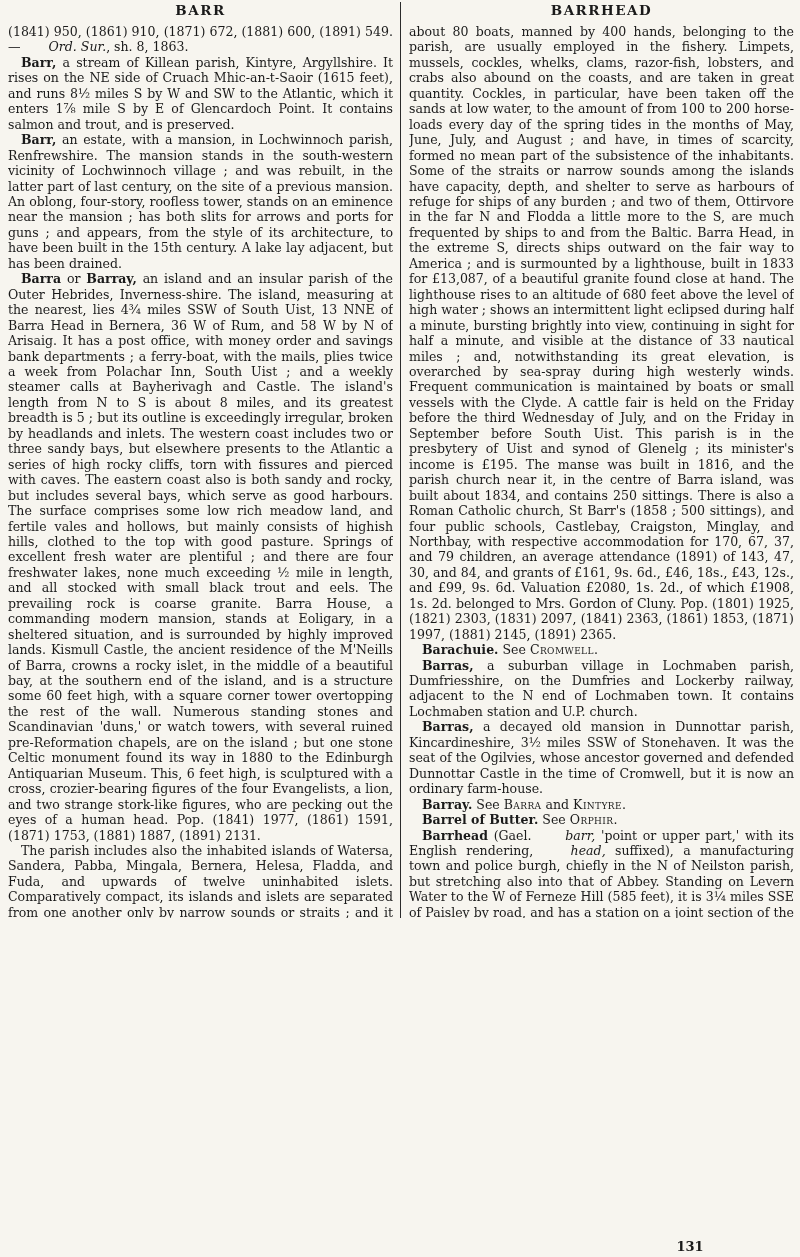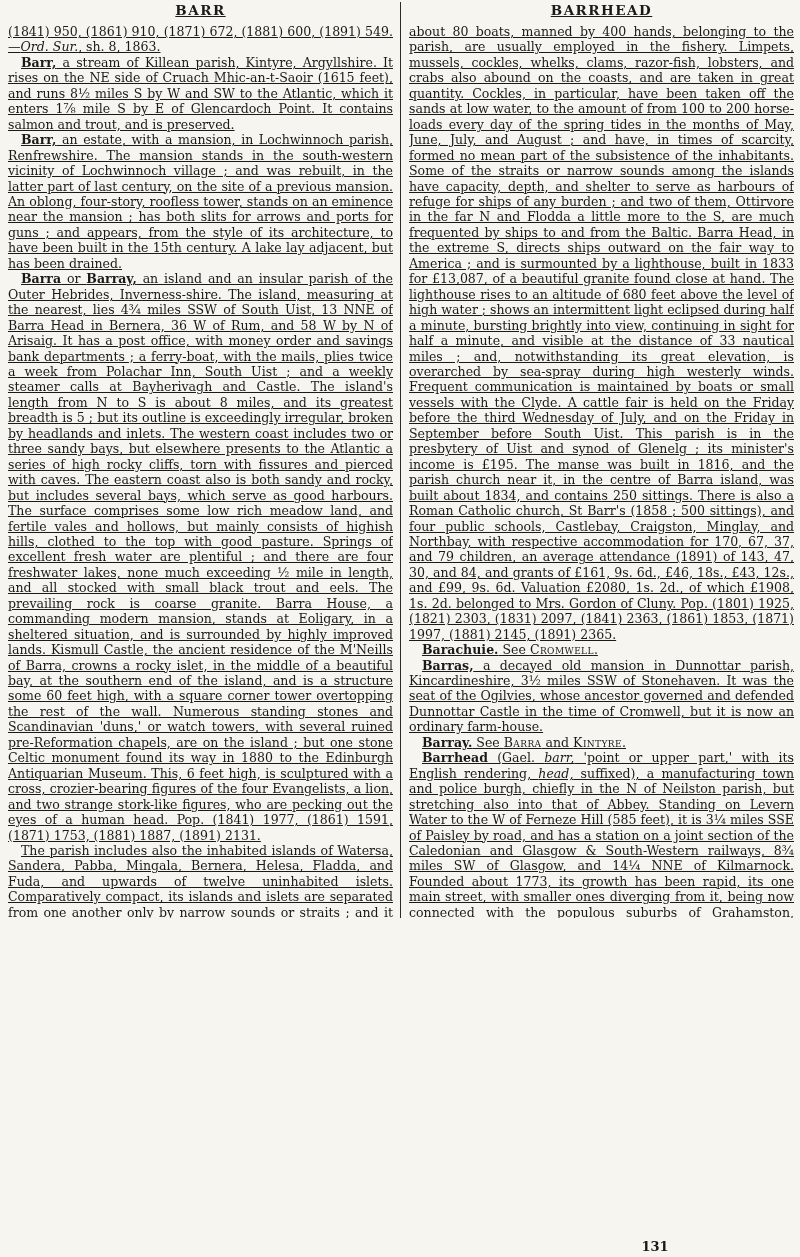--- a/index.html
+++ b/index.html
@@ -8,21 +8,20 @@
     background:#f7f5ef;
     color:#1a1a1a;
     font-family:"DejaVu Serif", serif;
     overflow:hidden;
     position:relative;
   }
   .page {
     display:flex;
     width:800px; height:918px;
     padding:2px 6px 0 8px;
-    text-decoration:underline;
   }
   .col {
     flex:1 1 0;
     display:flex;
     flex-direction:column;
     overflow:hidden;
   }
   .col.left  { padding-right:7px; }
   .col.right { padding-left:8px; }
   .divider {
@@ -39,26 +38,26 @@
   }
   .col-body {
     font-size:12.55px;
     line-height:15.45px;
     text-align:justify;
     overflow:hidden;
   }
   .para { text-indent:0; }
   .para.indent { text-indent:13px; }
   .bold { font-weight:bold; }
-  .italic { font-style:italic; }
+  .italic { font-style:italic;margin-left:28px; }
   .smallcaps { font-variant:small-caps; letter-spacing:0.4px; }
   .page-number {
     position:absolute;
     bottom:3px;
-    left:655px;
+    left:690px;
     transform:translateX(-50%);
     font-weight:bold;
     font-size:13px;
   }
 </style>
 </head>
 <body>
 
 <div class="page">
   <div class="col left">
@@ -70,19 +69,21 @@
         <p class="para indent"><span class="bold">Barra</span><span> or </span><span class="bold">Barray,</span><span> an island and an insular parish of the Outer Hebrides, Inverness-shire.  The island, measuring at the nearest, lies 4¾ miles SSW of South Uist, 13 NNE of Barra Head in Bernera, 36 W of Rum, and 58 W by N of Arisaig.  It has a post office, with money order and savings bank departments ; a ferry-boat, with the mails, plies twice a week from Polachar Inn, South Uist ; and a weekly steamer calls at Bayherivagh and Castle.  The island's length from N to S is about 8 miles, and its greatest breadth is 5 ; but its outline is exceedingly irregular, broken by headlands and inlets.  The western coast includes two or three sandy bays, but elsewhere presents to the Atlantic a series of high rocky cliffs, torn with fissures and pierced with caves.  The eastern coast also is both sandy and rocky, but includes several bays, which serve as good harbours.  The surface comprises some low rich meadow land, and fertile vales and hollows, but mainly consists of highish hills, clothed to the top with good pasture. Springs of excellent fresh water are plentiful ; and there are four freshwater lakes, none much exceeding ½ mile in length, and all stocked with small black trout and eels.  The prevailing rock is coarse granite.  Barra House, a commanding modern mansion, stands at Eoligary, in a sheltered situation, and is surrounded by highly improved lands.  Kismull Castle, the ancient residence of the M'Neills of Barra, crowns a rocky islet, in the middle of a beautiful bay, at the southern end of the island, and is a structure some 60 feet high, with a square corner tower overtopping the rest of the wall. Numerous standing stones and Scandinavian 'duns,' or watch towers, with several ruined pre-Reformation chapels, are on the island ; but one stone Celtic monument found its way in 1880 to the Edinburgh Antiquarian Museum.  This, 6 feet high, is sculptured with a cross, crozier-bearing figures of the four Evangelists, a lion, and two strange stork-like figures, who are pecking out the eyes of a human head.  Pop. (1841) 1977, (1861) 1591, (1871) 1753, (1881) 1887, (1891) 2131.</span></p>
         <p class="para indent"><span>The parish includes also the inhabited islands of Watersa, Sandera, Pabba, Mingala, Bernera, Helesa, Fladda, and Fuda, and upwards of twelve uninhabited islets.  Comparatively compact, its islands and islets are separated from one another only by narrow sounds or straits ; and it extends south-south-westward in the same direction as the main body of the Outer Hebrides, and looks on the map as if forming a tail to that great lizard-shaped group.  Its greatest length, from the northern extremity of Fuda, a little N of Barra island to Barra Head, in Bernera, is 24 miles ; its greatest breadth across Barra to adjacent islets is 8 miles ; and its area is 22,212 acres.  The property all belonged to the M'Neills from time immemorial till 1840, was then sold to Colonel Gordon of Cluny, and now belongs to Sir Reginald Cathcart, Bart.  About 3922 acres of the entire area are arable land, 1541 machir or sandy ground, 470¾ moss or meadow, and 16,139½ hill pasture.  Fishing banks extend from the mouth of Loch Boisdale to Barra Head, and give a great yield of cod and ling.  So many as</span></p>
       </div>
   </div>
   <div class="divider"></div>
   <div class="col right">
     <div class="running-head">BARRHEAD</div>
     <div class="col-body">
         <p class="para"><span>about 80 boats, manned by 400 hands, belonging to the parish, are usually employed in the fishery.  Limpets, mussels, cockles, whelks, clams, razor-fish, lobsters, and crabs also abound on the coasts, and are taken in great quantity.  Cockles, in particular, have been taken off the sands at low water, to the amount of from 100 to 200 horse-loads every day of the spring tides in the months of May, June, July, and August ; and have, in times of scarcity, formed no mean part of the subsistence of the inhabitants.  Some of the straits or narrow sounds among the islands have capacity, depth, and shelter to serve as harbours of refuge for ships of any burden ; and two of them, Ottirvore in the far N and Flodda a little more to the S, are much frequented by ships to and from the Baltic.  Barra Head, in the extreme S, directs ships outward on the fair way to America ; and is surmounted by a lighthouse, built in 1833 for £13,087, of a beautiful granite found close at hand.  The lighthouse rises to an altitude of 680 feet above the level of high water ; shows an intermittent light eclipsed during half a minute, bursting brightly into view, continuing in sight for half a minute, and visible at the distance of 33 nautical miles ; and, notwithstanding its great elevation, is overarched by sea-spray during high westerly winds.  Frequent communication is maintained by boats or small vessels with the Clyde.  A cattle fair is held on the Friday before the third Wednesday of July, and on the Friday in September before South Uist.  This parish is in the presbytery of Uist and synod of Glenelg ; its minister's income is £195.  The manse was built in 1816, and the parish church near it, in the centre of Barra island, was built about 1834, and contains 250 sittings.  There is also a Roman Catholic church, St Barr's (1858 ; 500 sittings), and four public schools, Castlebay, Craigston, Minglay, and Northbay, with respective accommodation for 170, 67, 37, and 79 children, an average attendance (1891) of 143, 47, 30, and 84, and grants of £161, 9s. 6d., £46, 18s., £43, 12s., and £99, 9s. 6d.  Valuation £2080, 1s. 2d., of which £1908, 1s. 2d. belonged to Mrs. Gordon of Cluny.  Pop. (1801) 1925, (1821) 2303, (1831) 2097, (1841) 2363, (1861) 1853, (1871) 1997, (1881) 2145, (1891) 2365.</span></p>
         <p class="para indent"><span class="bold">Barachuie.</span><span>  See </span><span class="smallcaps">Cromwell</span><span>.</span></p>
+        <p class="para indent"><span class="bold">Barras,</span><span> a suburban village in Lochmaben parish, Dumfriesshire, on the Dumfries and Lockerby railway, adjacent to the N end of Lochmaben town.  It contains Lochmaben station and U.P. church.</span></p>
         <p class="para indent"><span class="bold">Barras,</span><span> a decayed old mansion in Dunnottar parish, Kincardineshire, 3½ miles SSW of Stonehaven.  It was the seat of the Ogilvies, whose ancestor governed and defended Dunnottar Castle in the time of Cromwell, but it is now an ordinary farm-house.</span></p>
         <p class="para indent"><span class="bold">Barray.</span><span>  See </span><span class="smallcaps">Barra</span><span> and </span><span class="smallcaps">Kintyre</span><span>.</span></p>
+        <p class="para indent"><span class="bold">Barrel of Butter.</span><span>  See </span><span class="smallcaps">Orphir</span><span>.</span></p>
         <p class="para indent"><span class="bold">Barrhead</span><span> (Gael. </span><span class="italic">barr,</span><span> 'point or upper part,' with its English rendering, </span><span class="italic">head,</span><span> suffixed), a manufacturing town and police burgh, chiefly in the N of Neilston parish, but stretching also into that of Abbey.  Standing on Levern Water to the W of Ferneze Hill (585 feet), it is 3¼ miles SSE of Paisley by road, and has a station on a joint section of the Caledonian and Glasgow &amp; South-Western railways, 8¾ miles SW of Glasgow, and 14¼ NNE of Kilmarnock.  Founded about 1773, its growth has been rapid, its one main street, with smaller ones diverging from it, being now connected with the populous suburbs of Grahamston, Arthurlie, Newton, etc., whilst its present industries comprise the printing of shawls and calicoes, cotton-spinning, dyeing, bleaching, iron and brass founding, and machine-making.  Barrhead has a post office under Glasgow, with money order, savings bank, and telegraph departments, branches of the Bank of Scotland and the Union Bank, insurance agencies, an hotel, a public hall, a mechanic's institute with a good library, a gas company, an agricultural society, and a Saturday paper, the </span><span class="italic">Renfrewshire Independent</span><span> (1856).  Justice of Peace courts sit on the first Monday of every month ; and a fair is held on the last Friday of June.  In the presbytery of</span></p>
       </div>
   </div>
   <div class="page-number">131</div>
 </div>
 
 </body></html>

